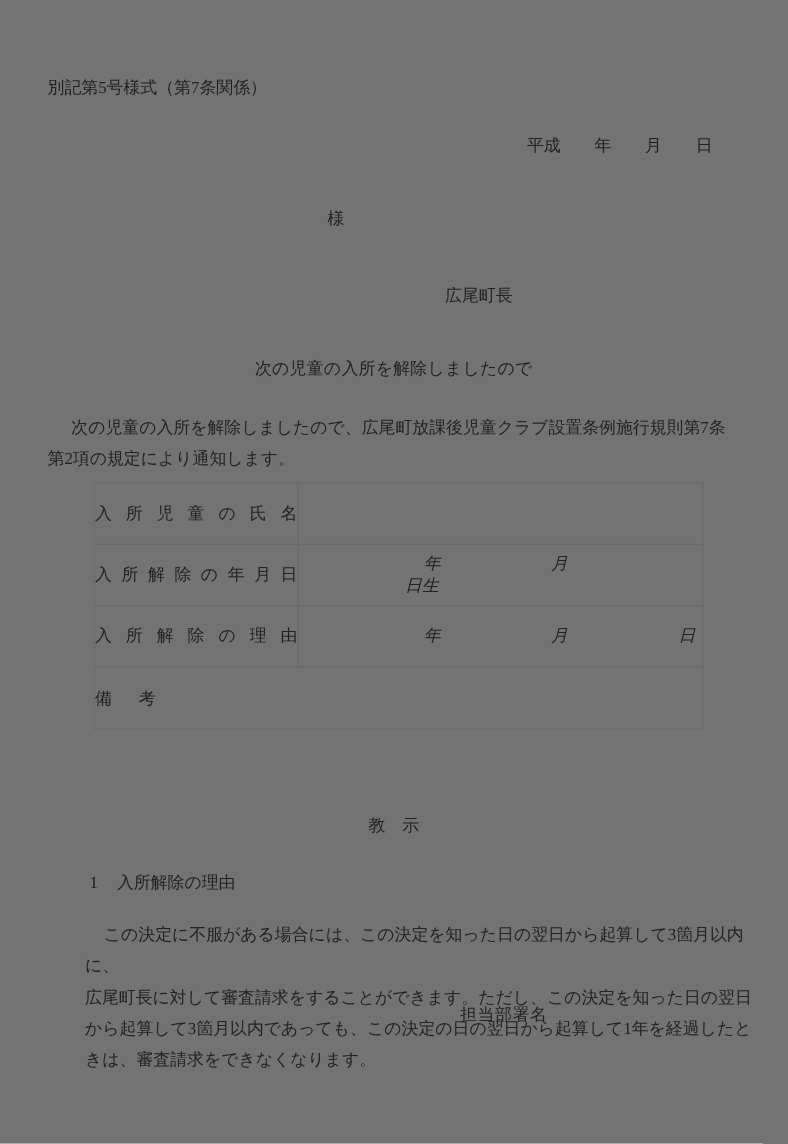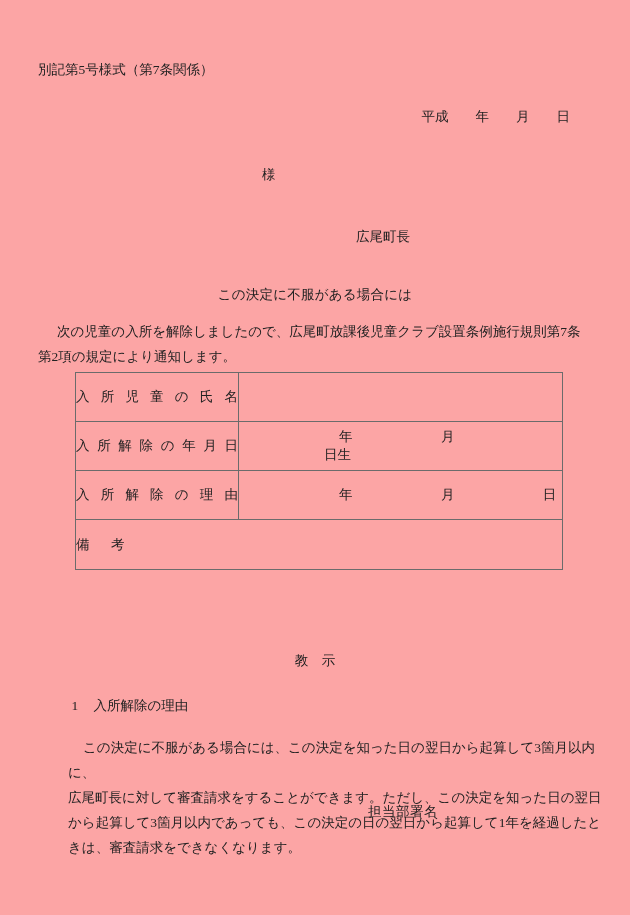--- a/index.html
+++ b/index.html
@@ -5,60 +5,60 @@
   html, body {
     margin: 0;
     padding: 0;
     background: #fcfcfc;
   }
   .page {
     position: relative;
     width: 630px;
     height: 915px;
     margin: 0;
-    background: #fca5a5;
+    background: #737373;
     font-family: "Liberation Serif", "DejaVu Serif", serif;
     font-size: 13.5px;
     color: #222;
     overflow: hidden;
   }
   .abs { position: absolute; line-height: 16px; white-space: pre; }
 
   .form-number   { top: 62px;  left: 38px; }
   .date-line     { top: 109px; left: 0; right: 60px; text-align: right; }
   .addressee     { top: 167px; left: 262px; }
   .sender        { top: 229px; left: 356px; }
   .doc-title     { top: 287px; left: 0; width: 100%; text-align: center; letter-spacing: 0.2px; }
   .intro-para {
-    top: 319px; left: 38px; width: 557px;
+    top: 329px; left: 38px; width: 557px;
     line-height: 25px; white-space: pre-wrap; text-indent: 19px;
   }
 
   table.notice {
     position: absolute;
-    top: 372px; left: 75px;
+    top: 386px; left: 75px;
     width: 487px;
     border-collapse: collapse;
     table-layout: fixed;
   }
   table.notice td {
     border: 1px solid #6b6b6b;
     font-size: 13.5px;
     color: #222;
     vertical-align: middle;
     padding: 0;
   }
   td.label-cell {
     width: 162px;
     padding: 0 10px;
     text-align: justify;
     text-align-last: justify;
     text-justify: inter-ideograph;
   }
-  td.value-cell { width: 323px; }
+  td.value-cell { width: 323px; font-style: italic; }
   .r1 td { height: 48px; }
   .r2 td { height: 48px; }
   .r3 td { height: 48px; }
   .r4 td { height: 47px; }
   .r5 td { height: 49px; }
   .date-part { display: inline-block; }
   .date-part.p0 { margin-left: 100px; }
   .date-part.p1, .date-part.p2 { margin-left: 85px; }
   td.remarks-cell {
     vertical-align: top;
@@ -81,21 +81,21 @@
 <div class="page">
 
   <div class="abs form-number">別記第5号様式（第7条関係）</div>
 
   <div class="abs date-line">平成　　年　　月　　日</div>
 
   <div class="abs addressee">様</div>
 
   <div class="abs sender">広尾町長</div>
 
-  <div class="abs doc-title">この決定に不服がある場合には</div>
+  <div class="abs doc-title">次の児童の入所を解除しましたので</div>
 
   <div class="abs intro-para">次の児童の入所を解除しましたので、広尾町放課後児童クラブ設置条例施行規則第7条
 第2項の規定により通知します。</div>
 
   <table class="notice">
     <tbody>
       <tr class="r1">
         <td class="label-cell">入所児童の氏名</td>
         <td class="value-cell"></td>
       </tr>

